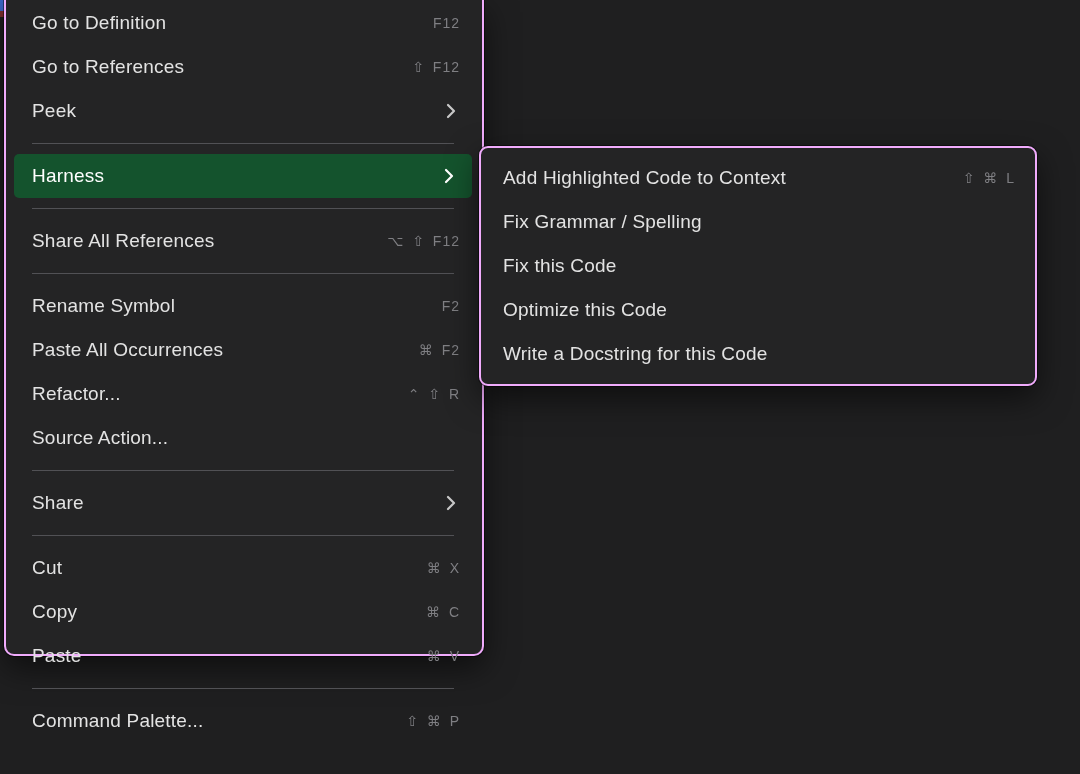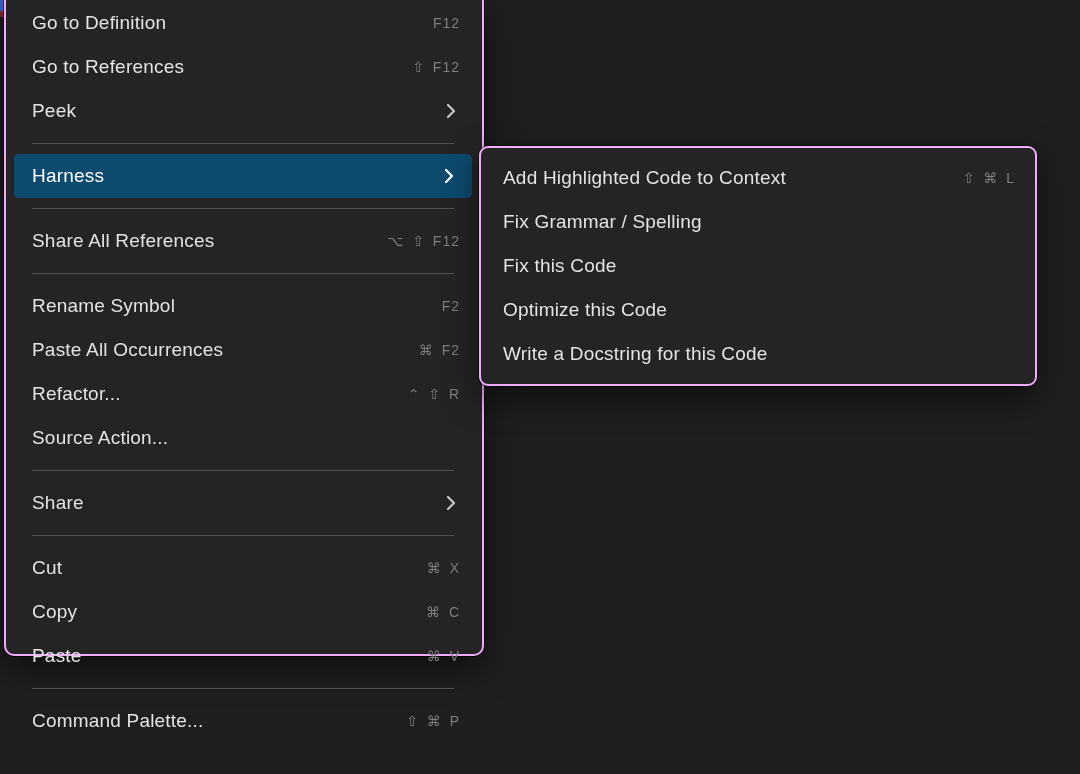--- a/index.html
+++ b/index.html
@@ -48,21 +48,21 @@
   .sub-menu .item { padding:0 20px 0 22px; }
   .item .label { flex:1 1 auto; overflow:hidden; }
   .item .shortcut {
     flex:0 0 auto;
     color:#7f7f83;
     font-size:14px;
     letter-spacing:1px;
     word-spacing:3px;
   }
   .item.highlighted {
-    background:#0c4a6e;
+    background:#14532d;
     border-radius:5px;
     margin:0 10px 0 8px;
     padding:0 14px 0 18px;
     color:#ffffff;
   }
   .chevron { flex:0 0 auto; display:flex; align-items:center; margin-right:4px; }
   .chevron svg { display:block; }
   .separator {
     height:1px;
     background:#515155;

